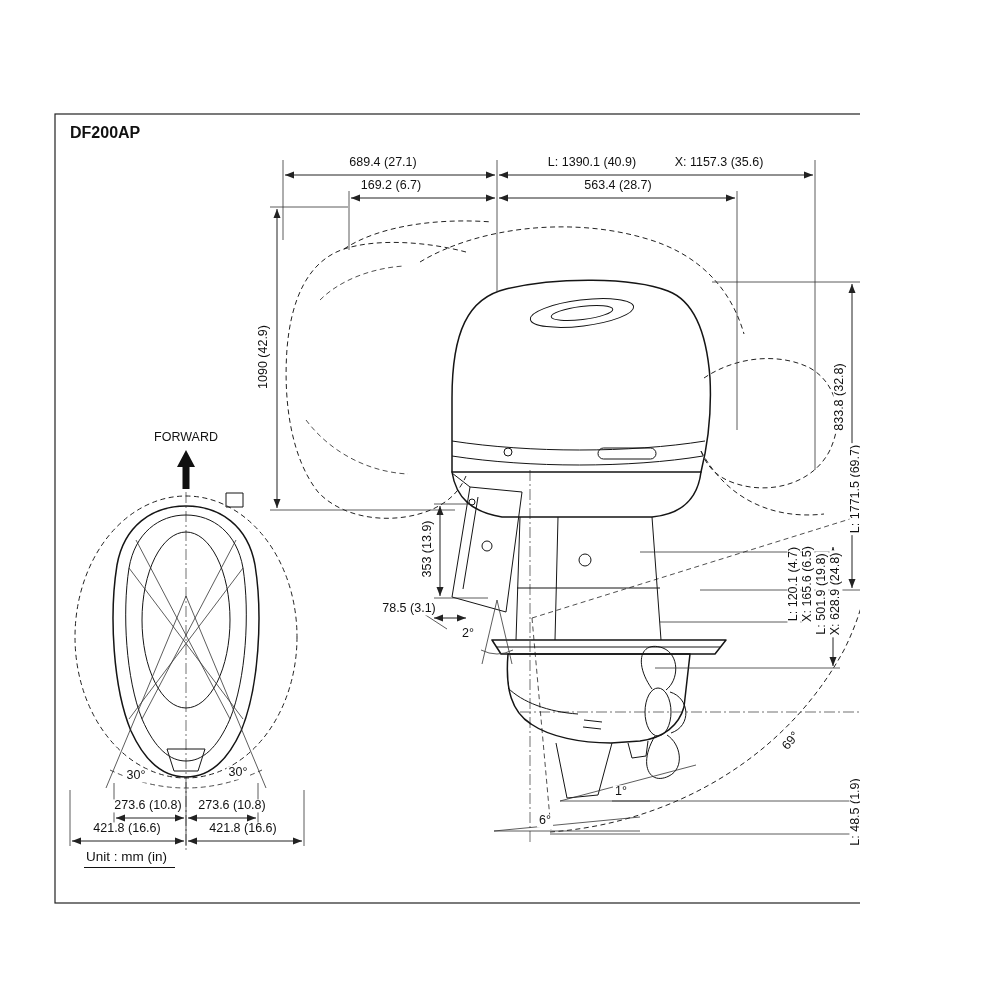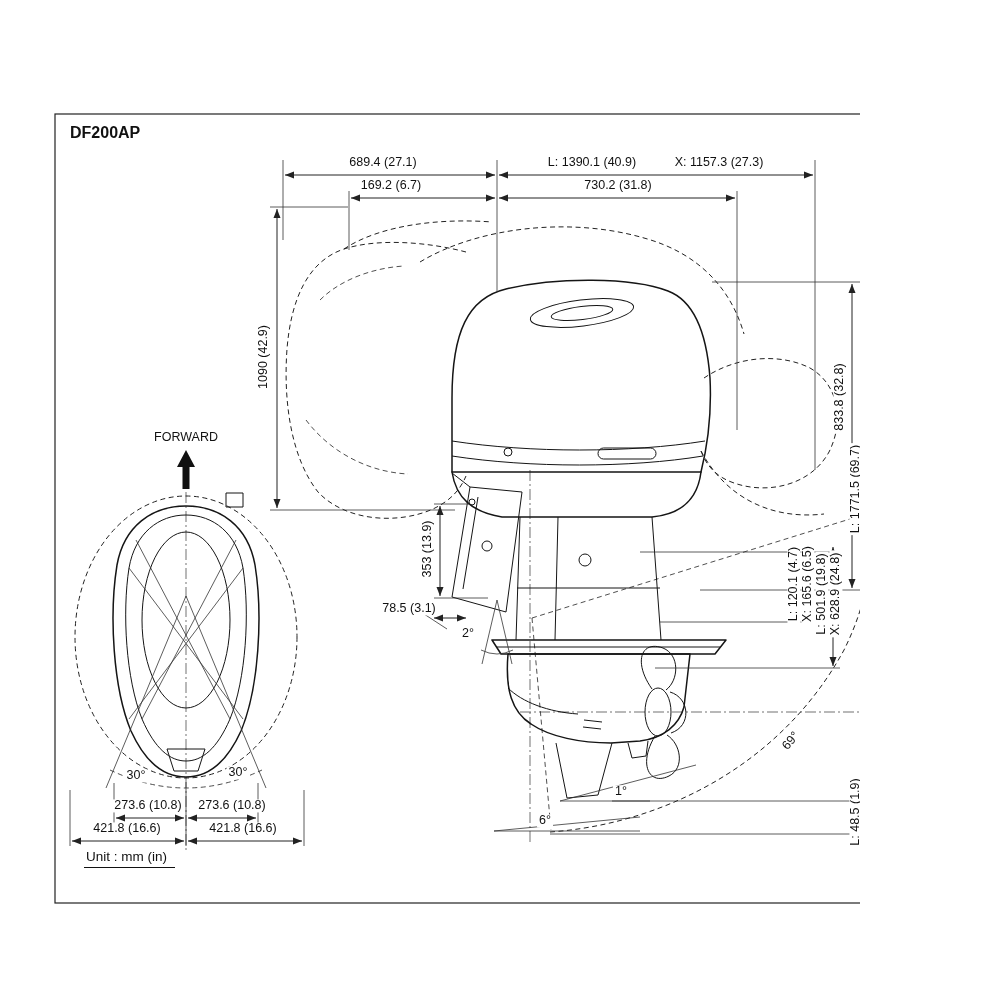--- a/index.html
+++ b/index.html
@@ -147,23 +147,23 @@
       <line class="thin" x1="494" y1="831" x2="640" y2="831"></line>
       <line class="thin" x1="494" y1="831" x2="640" y2="817"></line>
       <path class="thin" d="M 424 614 L 447 629"></path>
     </g>
   </svg>
 
   <div class="title">DF200AP</div>
 
   <div class="lbl" style="left:383px;top:163px">689.4 (27.1)</div>
   <div class="lbl" style="left:592px;top:163px">L: 1390.1 (40.9)</div>
-  <div class="lbl" style="left:719px;top:163px">X: 1157.3 (27.3)</div>
+  <div class="lbl" style="left:719px;top:163px">X: 1157.3 (35.6)</div>
   <div class="lbl" style="left:391px;top:186px">169.2 (6.7)</div>
-  <div class="lbl" style="left:618px;top:186px">730.2 (31.8)</div>
+  <div class="lbl" style="left:618px;top:186px">563.4 (28.7)</div>
 
   <div class="lbl v" style="left:264px;top:357px">1090 (42.9)</div>
   <div class="lbl v" style="left:840px;top:397px">833.8 (32.8)</div>
   <div class="lbl v" style="left:856px;top:489px">L: 1771.5 (69.7)</div>
   <div class="lbl v" style="left:871px;top:489px">X: 1898.5 (74.7)</div>
   <div class="lbl v" style="left:794px;top:584px">L: 120.1 (4.7)</div>
   <div class="lbl v" style="left:808px;top:584px">X: 165.6 (6.5)</div>
   <div class="lbl v" style="left:822px;top:594px">L: 501.9 (19.8)</div>
   <div class="lbl v" style="left:836px;top:594px">X: 628.9 (24.8)</div>
   <div class="lbl v" style="left:428px;top:549px">353 (13.9)</div>

